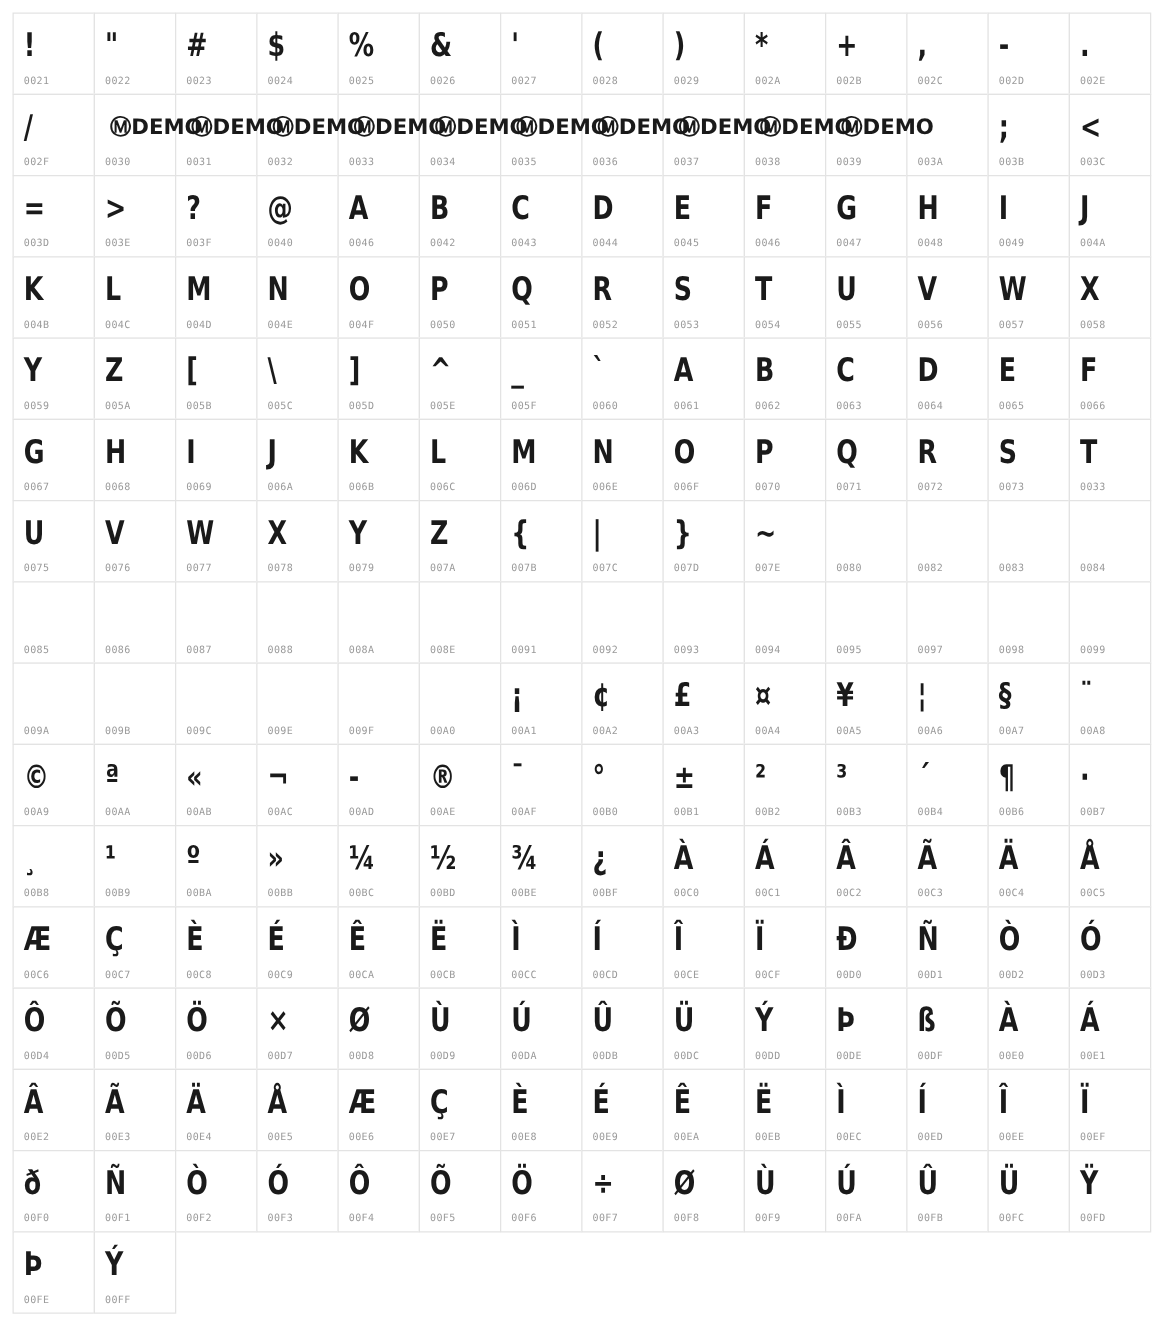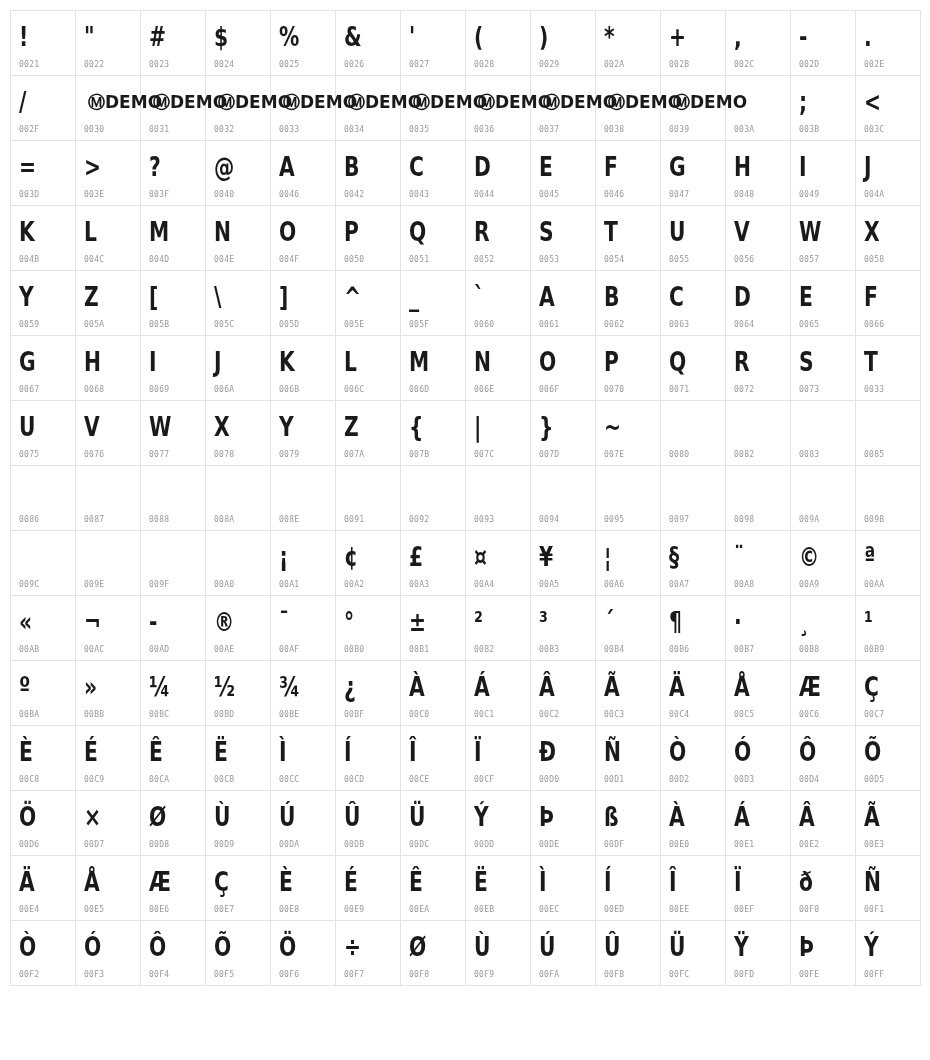--- a/index.html
+++ b/index.html
@@ -434,20 +434,24 @@
     <div class="cell">
       <span class="glyph"></span>
       <span class="code">0082</span>
     </div>
     <div class="cell">
       <span class="glyph"></span>
       <span class="code">0083</span>
     </div>
     <div class="cell">
       <span class="glyph"></span>
+      <span class="code">0084</span>
+    </div>
+    <div class="cell">
+      <span class="glyph"></span>
       <span class="code">0085</span>
     </div>
     <div class="cell">
       <span class="glyph"></span>
       <span class="code">0086</span>
     </div>
     <div class="cell">
       <span class="glyph"></span>
       <span class="code">0087</span>
     </div>
@@ -483,20 +487,24 @@
       <span class="glyph"></span>
       <span class="code">0095</span>
     </div>
     <div class="cell">
       <span class="glyph"></span>
       <span class="code">0097</span>
     </div>
     <div class="cell">
       <span class="glyph"></span>
       <span class="code">0098</span>
+    </div>
+    <div class="cell">
+      <span class="glyph"></span>
+      <span class="code">0099</span>
     </div>
     <div class="cell">
       <span class="glyph"></span>
       <span class="code">009A</span>
     </div>
     <div class="cell">
       <span class="glyph"></span>
       <span class="code">009B</span>
     </div>
     <div class="cell">

